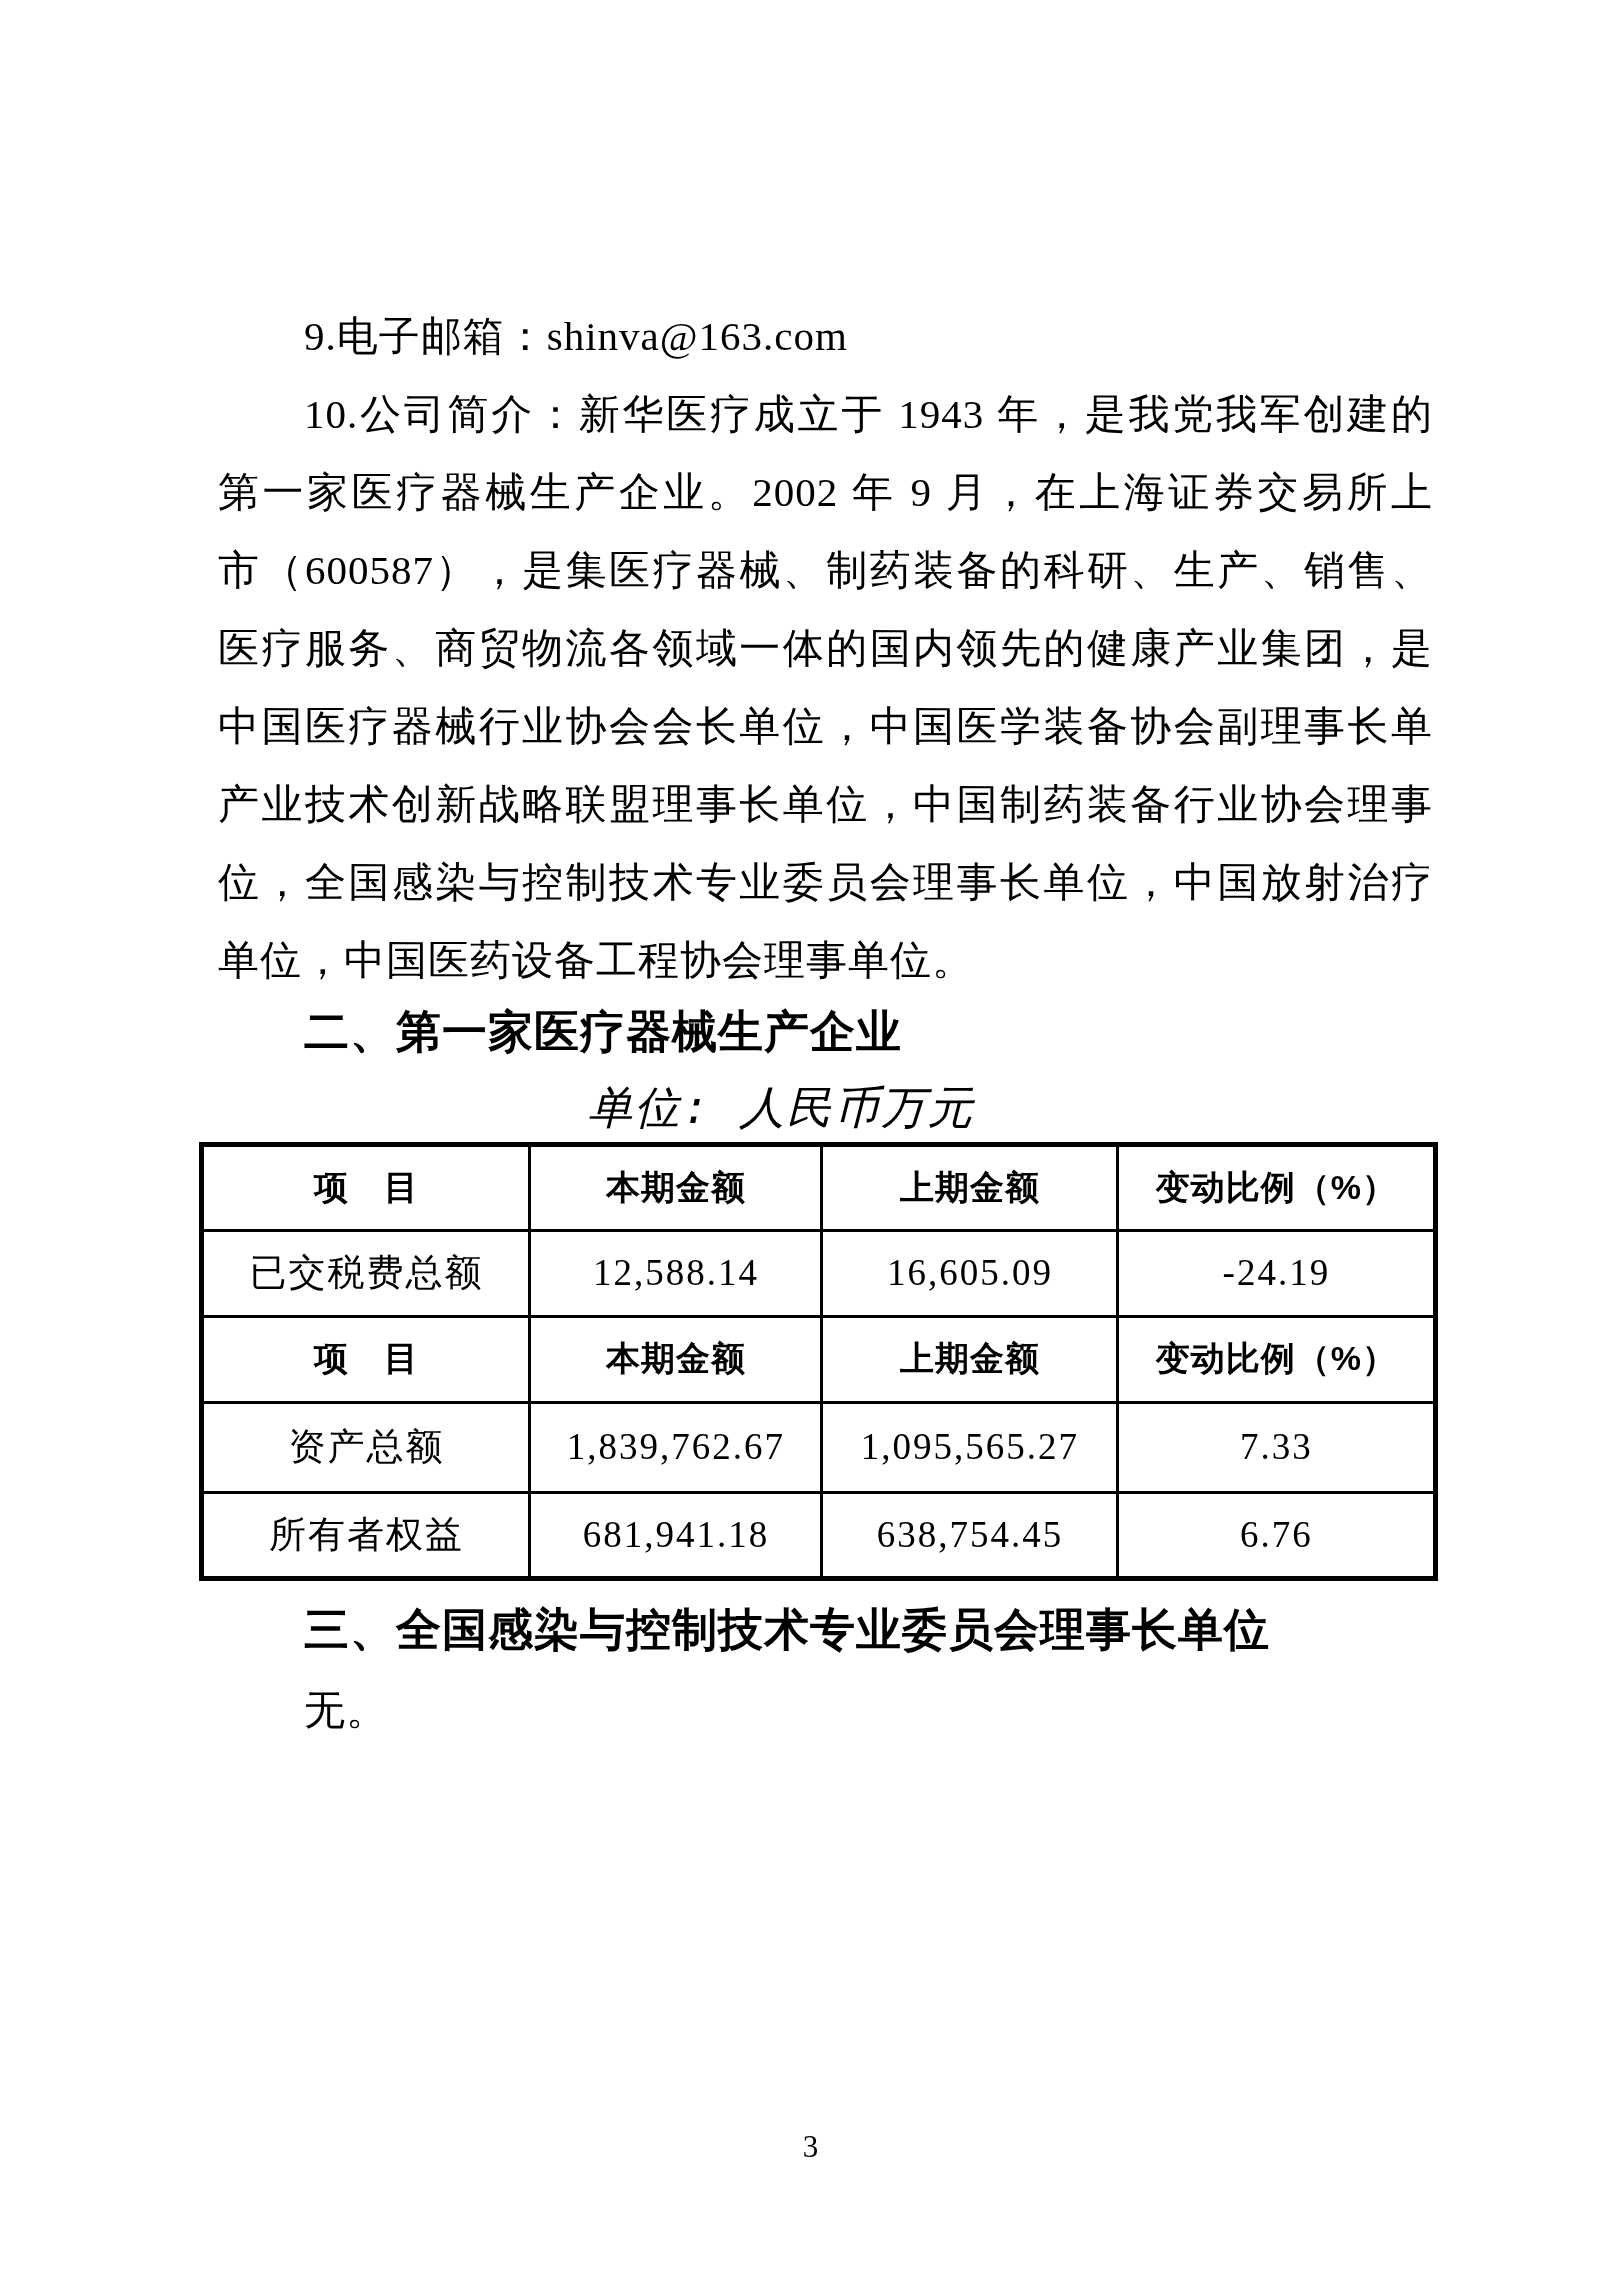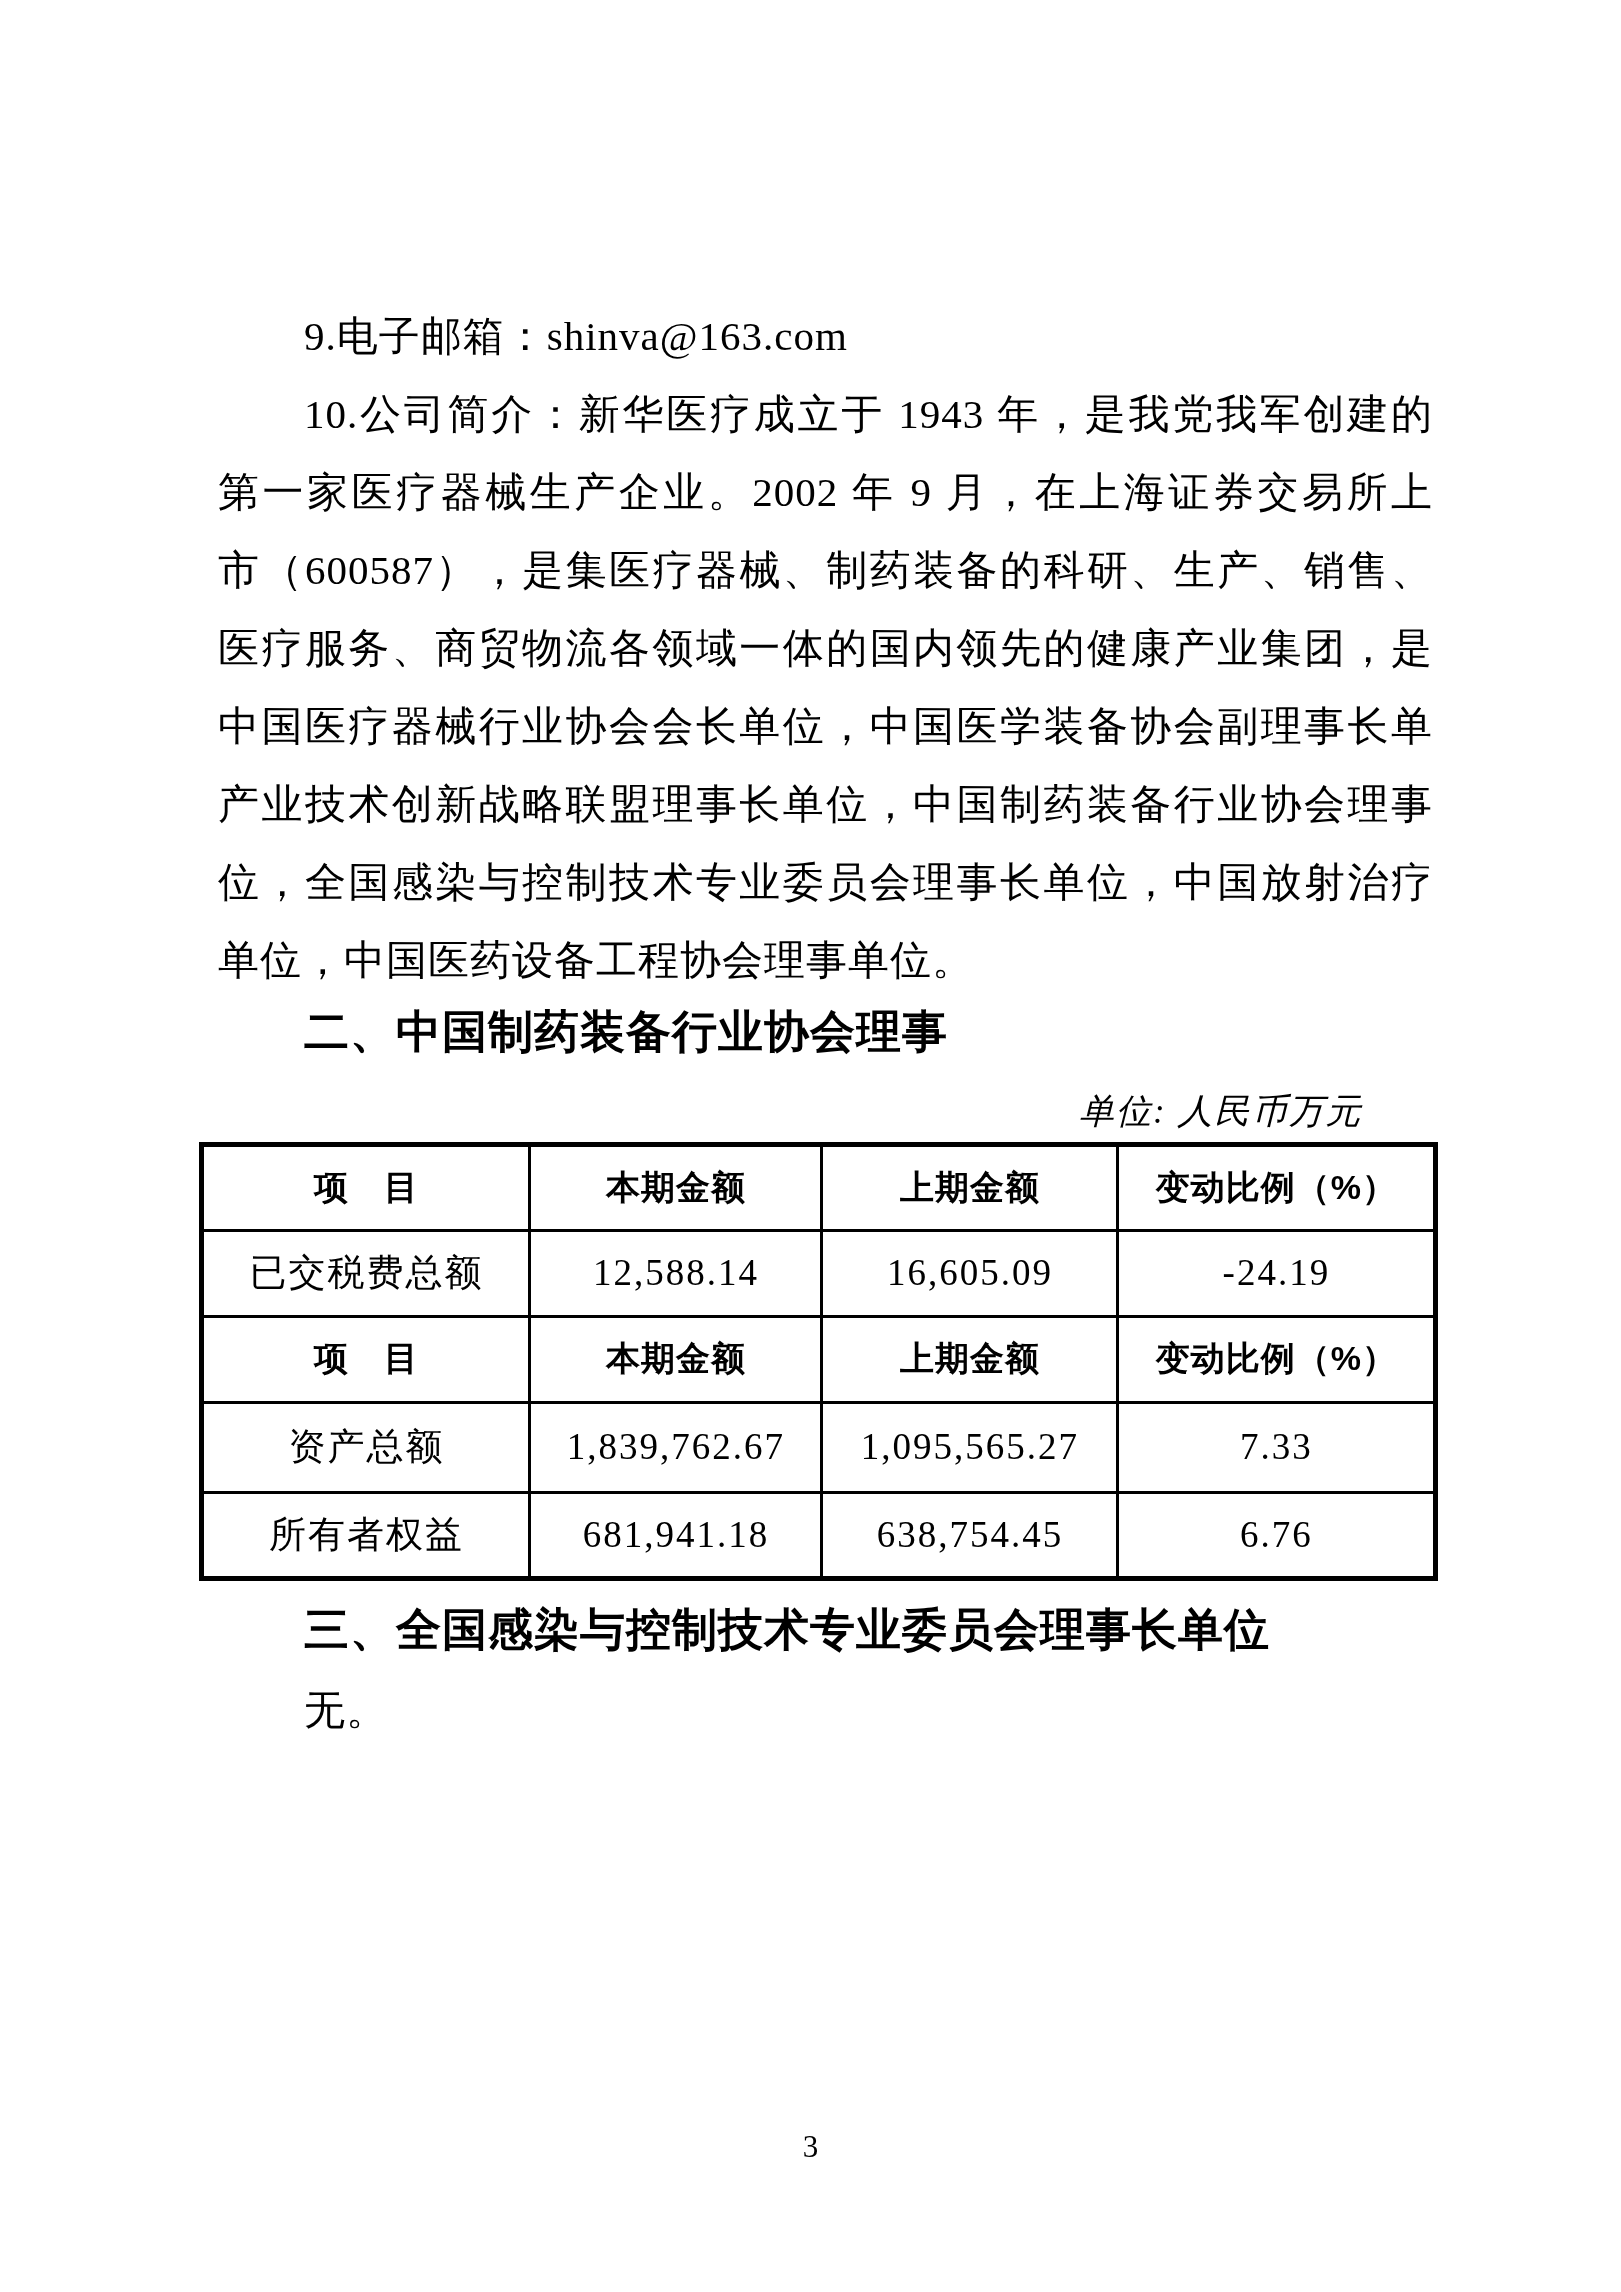--- a/index.html
+++ b/index.html
@@ -26,22 +26,22 @@
   .jline.last { text-align: left; text-align-last: left; }
   .sec-heading {
     margin: 5.9px 0 0 0;
     font-family: "Liberation Sans", "DejaVu Sans", sans-serif;
     font-weight: bold; font-size: 45px; line-height: 53px;
     text-indent: 86px; letter-spacing: 1px;
   }
   .unit-line {
     margin-top: 29px; margin-left: -18.6px; width: 1234px;
     box-sizing: border-box; padding-right: 71px;
-    text-align: right; font-size: 35px; line-height: 49px;
-    font-style: italic; letter-spacing: 2px;
+    text-align: center; font-size: 45px; line-height: 49px;
+    font-style: italic; letter-spacing: 2px; font-family: Liberation Mono, monospace;
   }
   .fin-table {
     margin-left: -18.6px; margin-top: 5.9px;
     width: 1234px; table-layout: fixed;
     border-collapse: collapse; border: 5.9px solid #000;
   }
   .fin-table th, .fin-table td {
     border: 3.9px solid #000;
     text-align: center; vertical-align: middle;
     padding: 0; white-space: pre-line;
@@ -77,21 +77,21 @@
     <p class="jline indent">10.公司简介：新华医疗成立于 1943 年，是我党我军创建的</p>
     <p class="jline">第一家医疗器械生产企业。2002 年 9 月，在上海证券交易所上</p>
     <p class="jline">市（600587），是集医疗器械、制药装备的科研、生产、销售、</p>
     <p class="jline">医疗服务、商贸物流各领域一体的国内领先的健康产业集团，是</p>
     <p class="jline">中国医疗器械行业协会会长单位，中国医学装备协会副理事长单</p>
     <p class="jline">产业技术创新战略联盟理事长单位，中国制药装备行业协会理事</p>
     <p class="jline">位，全国感染与控制技术专业委员会理事长单位，中国放射治疗</p>
     <p class="jline last">单位，中国医药设备工程协会理事单位。</p>
   </div>
 
-  <h2 class="sec-heading">二、中国制药装备行业协会理事</h2>
+  <h2 class="sec-heading">二、第一家医疗器械生产企业</h2>
 
   <div class="unit-line">单位: 人民币万元</div>
 
   <table class="fin-table">
     <colgroup>
       <col style="width:328px">
         <col style="width:292px">
         <col style="width:296px">
         <col style="width:318px">
     </colgroup>

